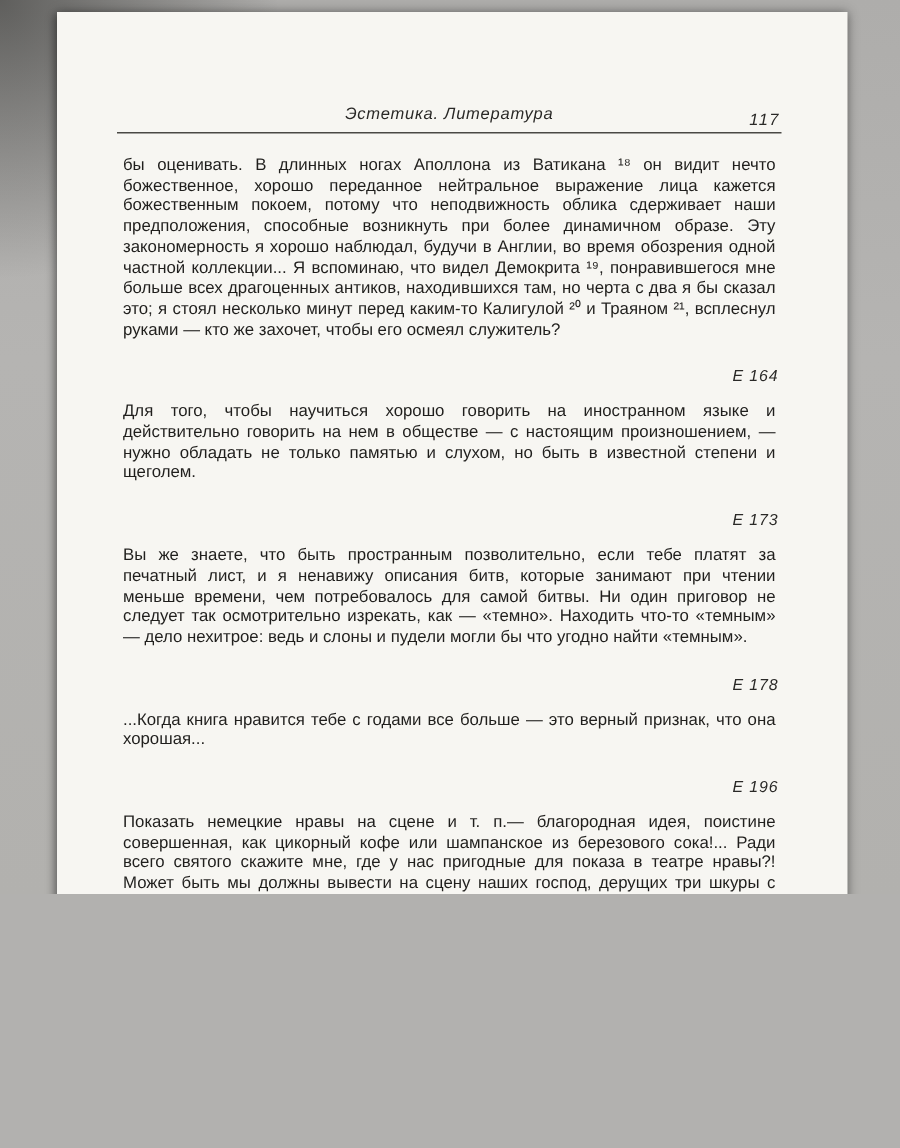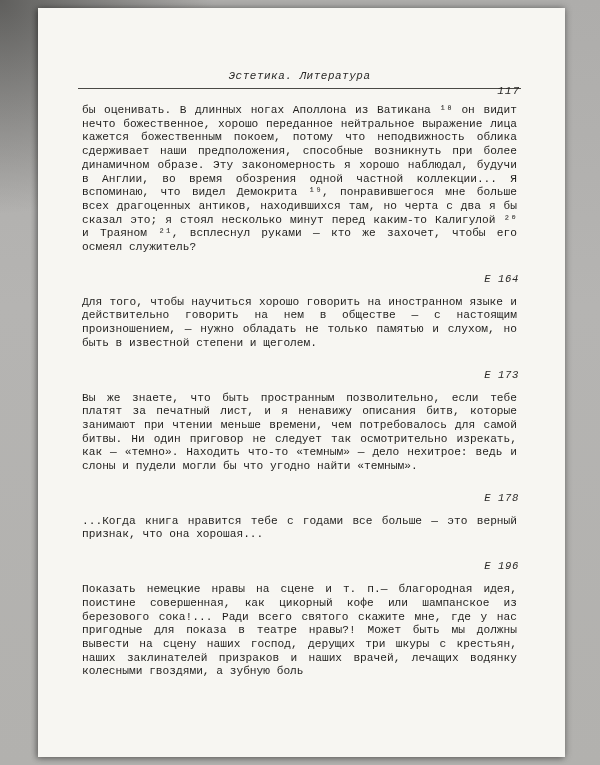--- a/index.html
+++ b/index.html
@@ -3,26 +3,26 @@
 <meta charset="utf-8">
 <style>
   html, body {
     margin: 0;
     padding: 0;
     background: #b2b1af;
   }
   .scan-bg {
     position: relative;
     width: 600px;
-    height: 765px;
+    height: 596px;
     background:
       radial-gradient(circle at 0% 0%, rgba(30,30,28,0.55) 0%, rgba(30,30,28,0.0) 22%),
       linear-gradient(180deg, #aeadab 0%, #b5b4b2 40%, #b2b1ae 100%);
     overflow: hidden;
-    font-family: Liberation Mono, monospace;
+    font-family: Liberation Sans, sans-serif;
   }
   .book-page {
     position: absolute;
     left: 38px;
     top: 8px;
     width: 527px;
     height: 749px;
     background: #f7f6f2;
     box-shadow: 0 0 7px rgba(0,0,0,0.38), -2px 2px 5px rgba(0,0,0,0.22);
   }
@@ -40,21 +40,21 @@
   .header-title {
     position: absolute;
     left: 50%;
     transform: translateX(-50%);
     letter-spacing: 0.5px;
     white-space: nowrap;
   }
   .header-page-number {
     position: absolute;
     right: 1px;
-    top: 15px;
+    top: 4px;
     letter-spacing: 1px;
   }
   .header-rule {
     height: 1px;
     background: #4a4945;
     margin-top: 3px;
     margin-bottom: 15px;
   }
   .quote-block {
     margin-bottom: 11px;

